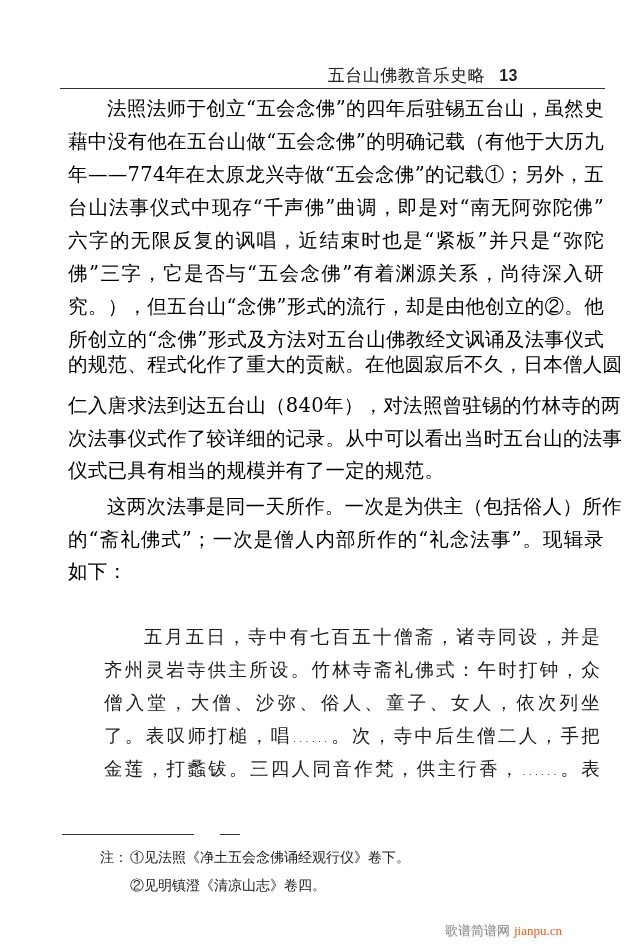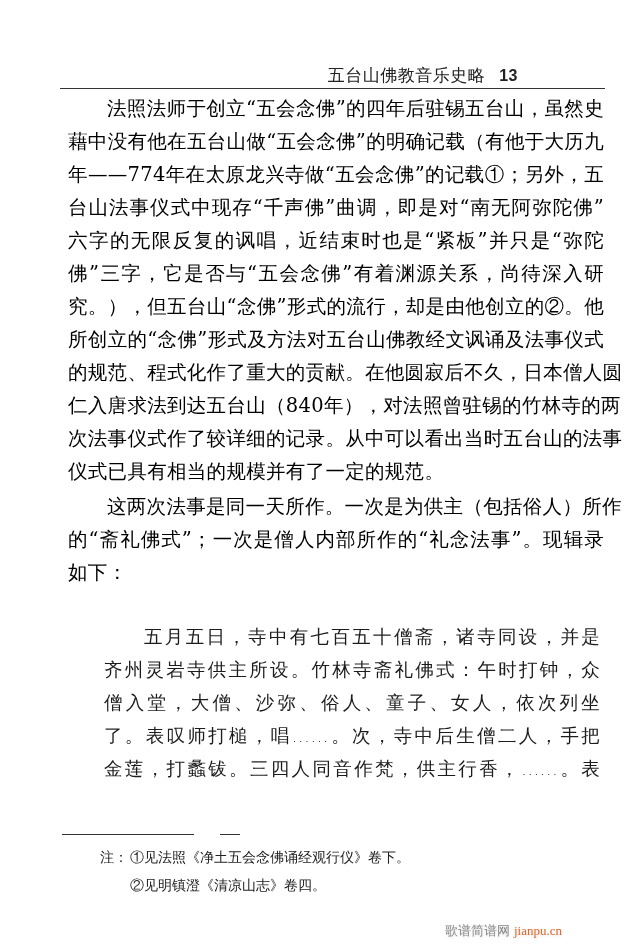--- a/index.html
+++ b/index.html
@@ -15,21 +15,21 @@
   .running-head .pg { margin-left: 14px; font-family: "Liberation Sans", sans-serif; font-weight: bold; font-size: 16px; }
   .head-rule {
     position: absolute; top: 88px; left: 60px; width: 545px; height: 1px; background: #333;
   }
   .body-line {
     position: absolute; left: 68px; width: 536px; font-size: 19.5px; line-height: 24px;
     white-space: nowrap; letter-spacing: 0.3px; color: #000000;
     text-align: justify; text-align-last: justify;
   }
   .body-line.indent { left: 107px; width: 497px; }
-  .body-line.last { text-align-last: left; }
+  .body-line.last { text-align-last: left; font-family: Liberation Mono, monospace; }
   .quote-line {
     position: absolute; left: 104px; width: 496px; font-size: 18.5px; line-height: 24px;
     white-space: nowrap; color: #1c1c1c; letter-spacing: 0.2px;
     text-align: justify; text-align-last: justify;
     font-family: "DejaVu Sans", "Liberation Sans", sans-serif; font-weight: 300;
   }
   .quote-line.indent { left: 144px; width: 456px; }
   .fn-rule {
     position: absolute; top: 834px; left: 62px; width: 132px; height: 1px; background: #333;
   }
@@ -57,21 +57,21 @@
   <div class="head-rule"></div>
 
   <div class="body-line indent" style="top:97px">法照法师于创立“五会念佛”的四年后驻锡五台山，虽然史</div>
   <div class="body-line" style="top:130px">藉中没有他在五台山做“五会念佛”的明确记载（有他于大历九</div>
   <div class="body-line" style="top:163px">年——774年在太原龙兴寺做“五会念佛”的记载①；另外，五</div>
   <div class="body-line" style="top:196px">台山法事仪式中现存“千声佛”曲调，即是对“南无阿弥陀佛”</div>
   <div class="body-line" style="top:229px">六字的无限反复的讽唱，近结束时也是“紧板”并只是“弥陀</div>
   <div class="body-line" style="top:262px">佛”三字，它是否与“五会念佛”有着渊源关系，尚待深入研</div>
   <div class="body-line" style="top:328px">所创立的“念佛”形式及方法对五台山佛教经文讽诵及法事仪式</div>
   <div class="body-line" style="top:295px">究。），但五台山“念佛”形式的流行，却是由他创立的②。他</div>
-  <div class="body-line" style="top:361px">的规范、程式化作了重大的贡献。在他圆寂后不久，日本僧人圆</div>
+  <div class="body-line" style="top:353px">的规范、程式化作了重大的贡献。在他圆寂后不久，日本僧人圆</div>
   <div class="body-line" style="top:394px">仁入唐求法到达五台山（840年），对法照曾驻锡的竹林寺的两</div>
   <div class="body-line" style="top:427px">次法事仪式作了较详细的记录。从中可以看出当时五台山的法事</div>
   <div class="body-line last" style="top:460px">仪式已具有相当的规模并有了一定的规范。</div>
 
   <div class="body-line indent" style="top:495px">这两次法事是同一天所作。一次是为供主（包括俗人）所作</div>
   <div class="body-line" style="top:528px">的“斋礼佛式”；一次是僧人内部所作的“礼念法事”。现辑录</div>
   <div class="body-line last" style="top:561px">如下：</div>
 
   <div class="quote-line indent" style="top:625px">五月五日，寺中有七百五十僧斋，诸寺同设，并是</div>
   <div class="quote-line" style="top:691px">僧入堂，大僧、沙弥、俗人、童子、女人，依次列坐</div>

